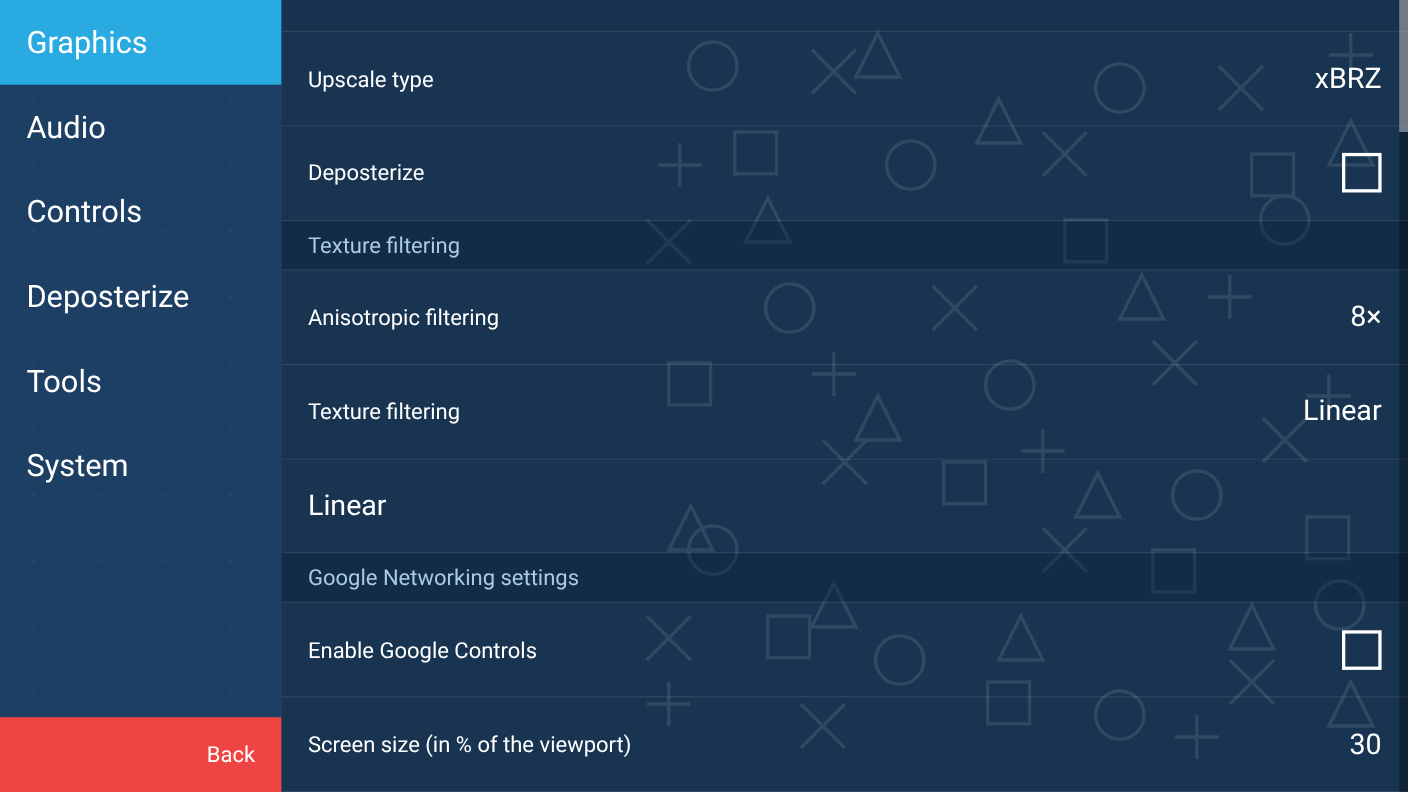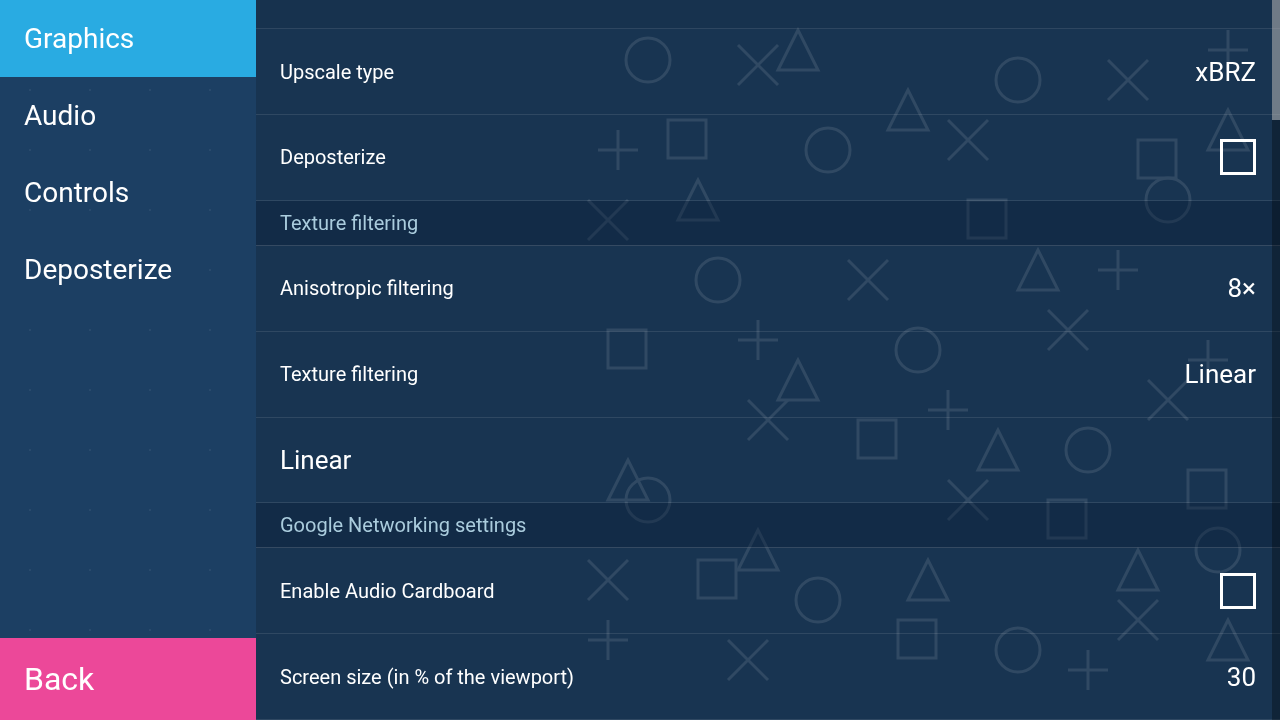--- a/index.html
+++ b/index.html
@@ -47,25 +47,26 @@
     .sidebar-item.active {
       background: #29abe2;
       color: #ffffff;
     }
 
     .sidebar-back {
       position: absolute;
       bottom: 0;
       width: 100%;
       padding: 22px 24px;
-      font-size: 32px;
-      color: #ffffff;
-      background: #ec4899;
+      font-size: 20px;
+      color: #ffffff;
+      background: #ef4444;
       cursor: pointer;
       z-index: 1;
+      text-align: right;
     }
 
     
     .main {
       flex: 1;
       height: 720px;
       display: flex;
       flex-direction: column;
       overflow: hidden;
       position: relative;
@@ -192,20 +193,26 @@
     <span>Graphics</span>
   </div>
   <div class="sidebar-item">
     <span>Audio</span>
   </div>
   <div class="sidebar-item">
     <span>Controls</span>
   </div>
   <div class="sidebar-item">
     <span>Deposterize</span>
+  </div>
+  <div class="sidebar-item">
+    <span>Tools</span>
+  </div>
+  <div class="sidebar-item">
+    <span>System</span>
   </div>
   <div class="sidebar-back">
     <span>Back</span>
   </div>
 </div>
 
 <div class="main">
   <div class="main-bg">
     <svg viewBox="0 0 1000 720" xmlns="http://www.w3.org/2000/svg">
 
@@ -320,21 +327,21 @@
 
     <div class="setting-row">
       <span class="setting-value">Linear</span>
     </div>
 
     <div class="section-header">
       <span>Google Networking settings</span>
     </div>
 
     <div class="setting-row">
-      <span class="setting-label">Enable Audio Cardboard</span>
+      <span class="setting-label">Enable Google Controls</span>
       <div class="setting-checkbox"></div>
     </div>
 
     <div class="setting-row">
       <span class="setting-label">Screen size (in % of the viewport)</span>
       <span class="setting-value">30</span>
     </div>
   </div>
 
   <div class="scrollbar-track">

